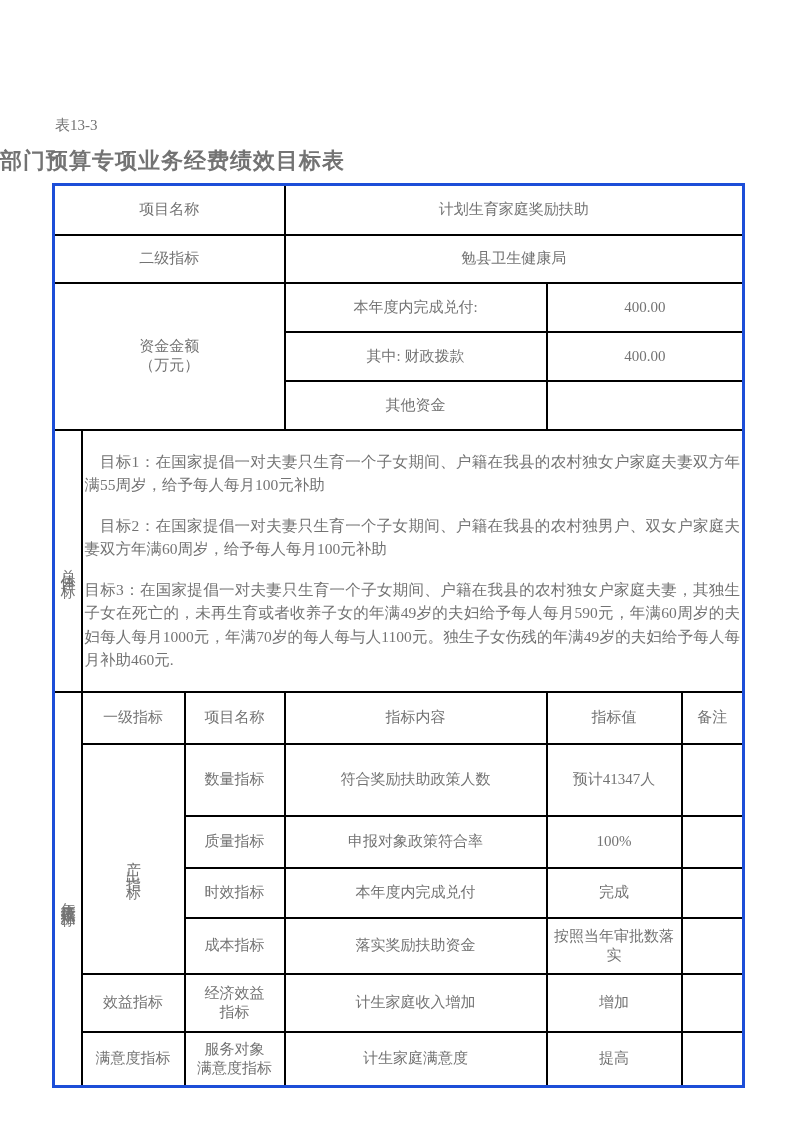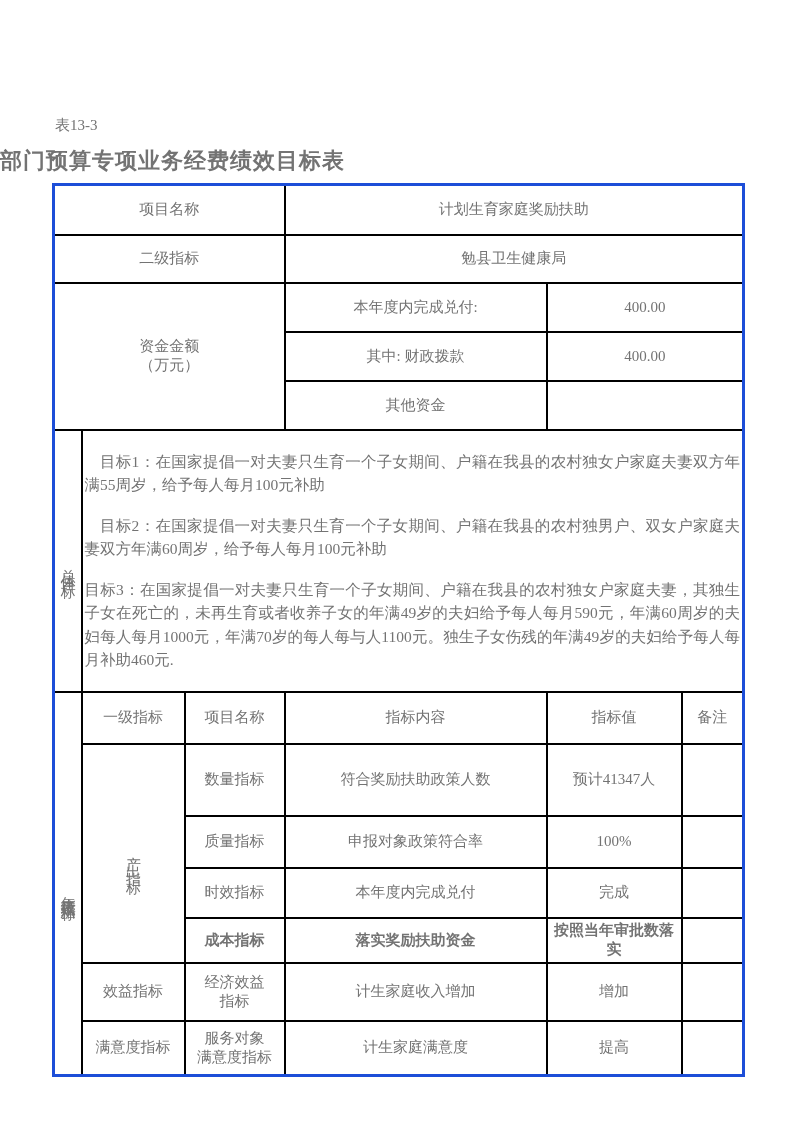--- a/index.html
+++ b/index.html
@@ -27,21 +27,21 @@
   td.left { text-align:left; padding-left:7px; }
   td.goals-cell { text-align:left; padding:4px 7px 4px 4px; vertical-align:middle; }
   .goals-cell p { font-size:15.5px; line-height:23.5px; text-align:justify; }
   .goals-cell p.indent { text-indent:1em;font-family:Liberation Serif, serif; }
   .vtext { writing-mode:vertical-rl; text-orientation:upright; display:inline-block; line-height:1; }
   .ls2 { letter-spacing:2px; }
   .ls4 { letter-spacing:5px; }
   .ls7 { letter-spacing:8px; }
   tr.rh50 { height:50px; } tr.rh48 { height:48px; } tr.rh49 { height:49px; }
   tr.rh192 { height:192px; } tr.rh68 { height:52px; } tr.rh72 { height:72px; }
-  tr.rh54 { height:45px;font-weight:bold; } tr.rh58 { height:58px; } tr.rh55 { height:55px; }
+  tr.rh54 { height:56px; } tr.rh58 { height:58px; } tr.rh55 { height:55px; }
 </style>
 </head>
 <body>
 
 <div class="page">
 
   <div class="doc-label">表13-3</div>
 
   <div class="main-title">部门预算专项业务经费绩效目标表</div>
 

